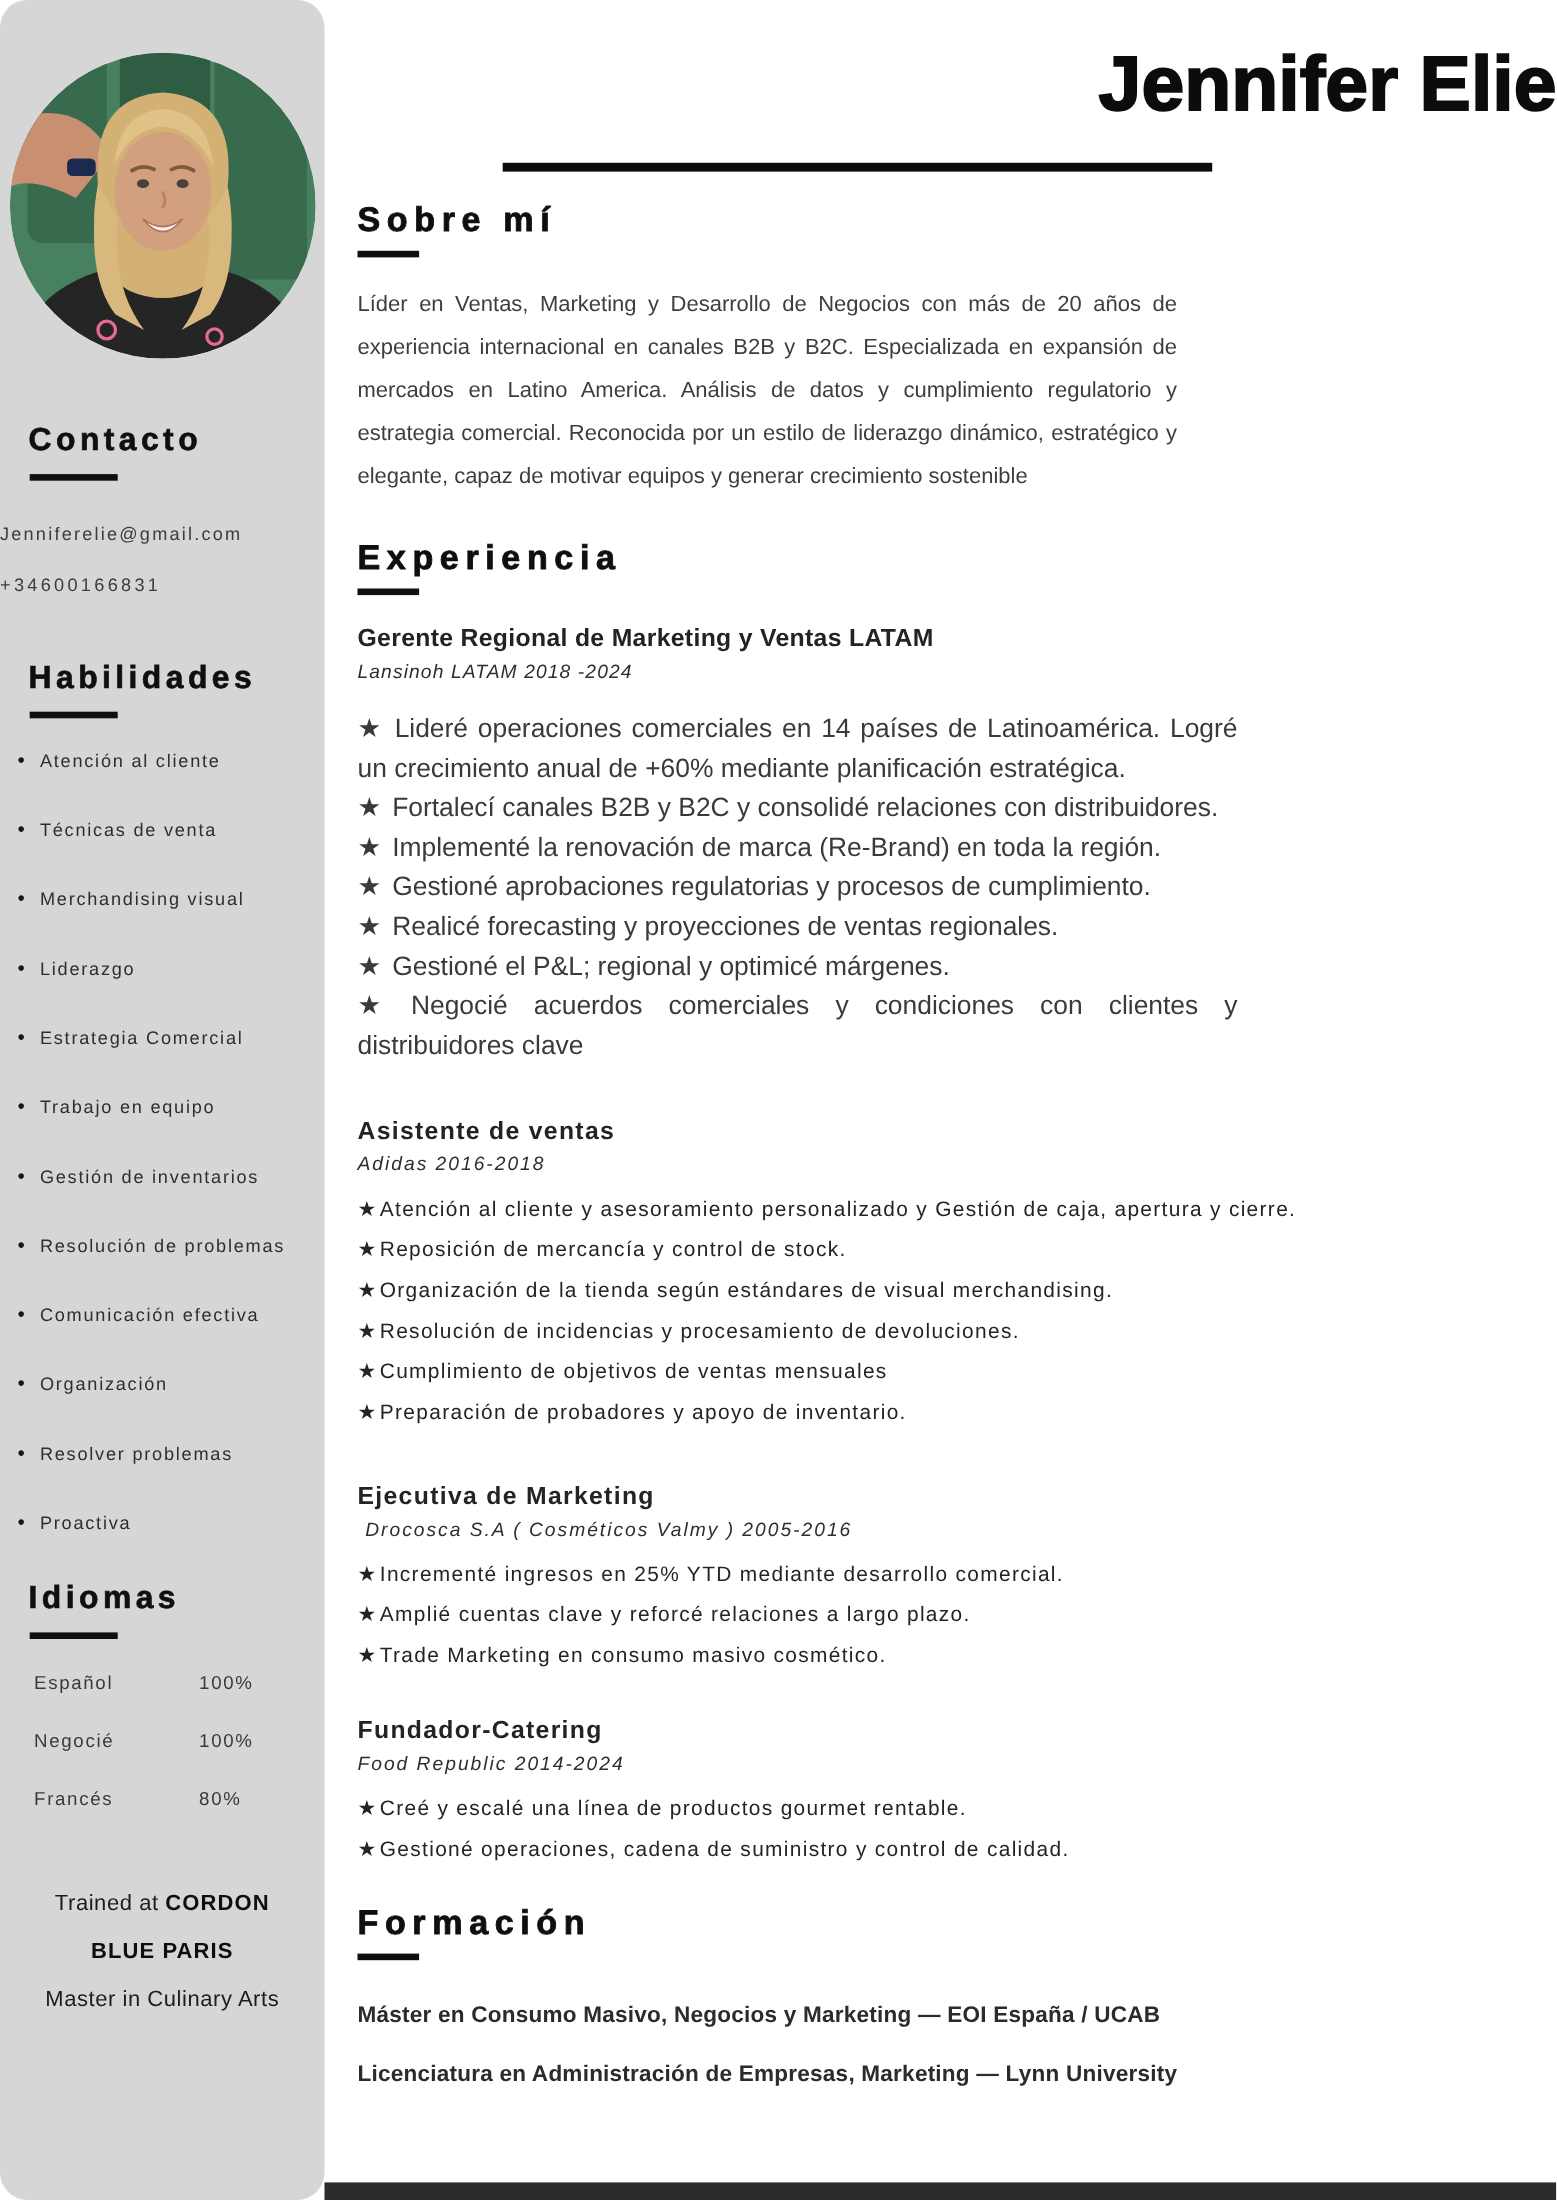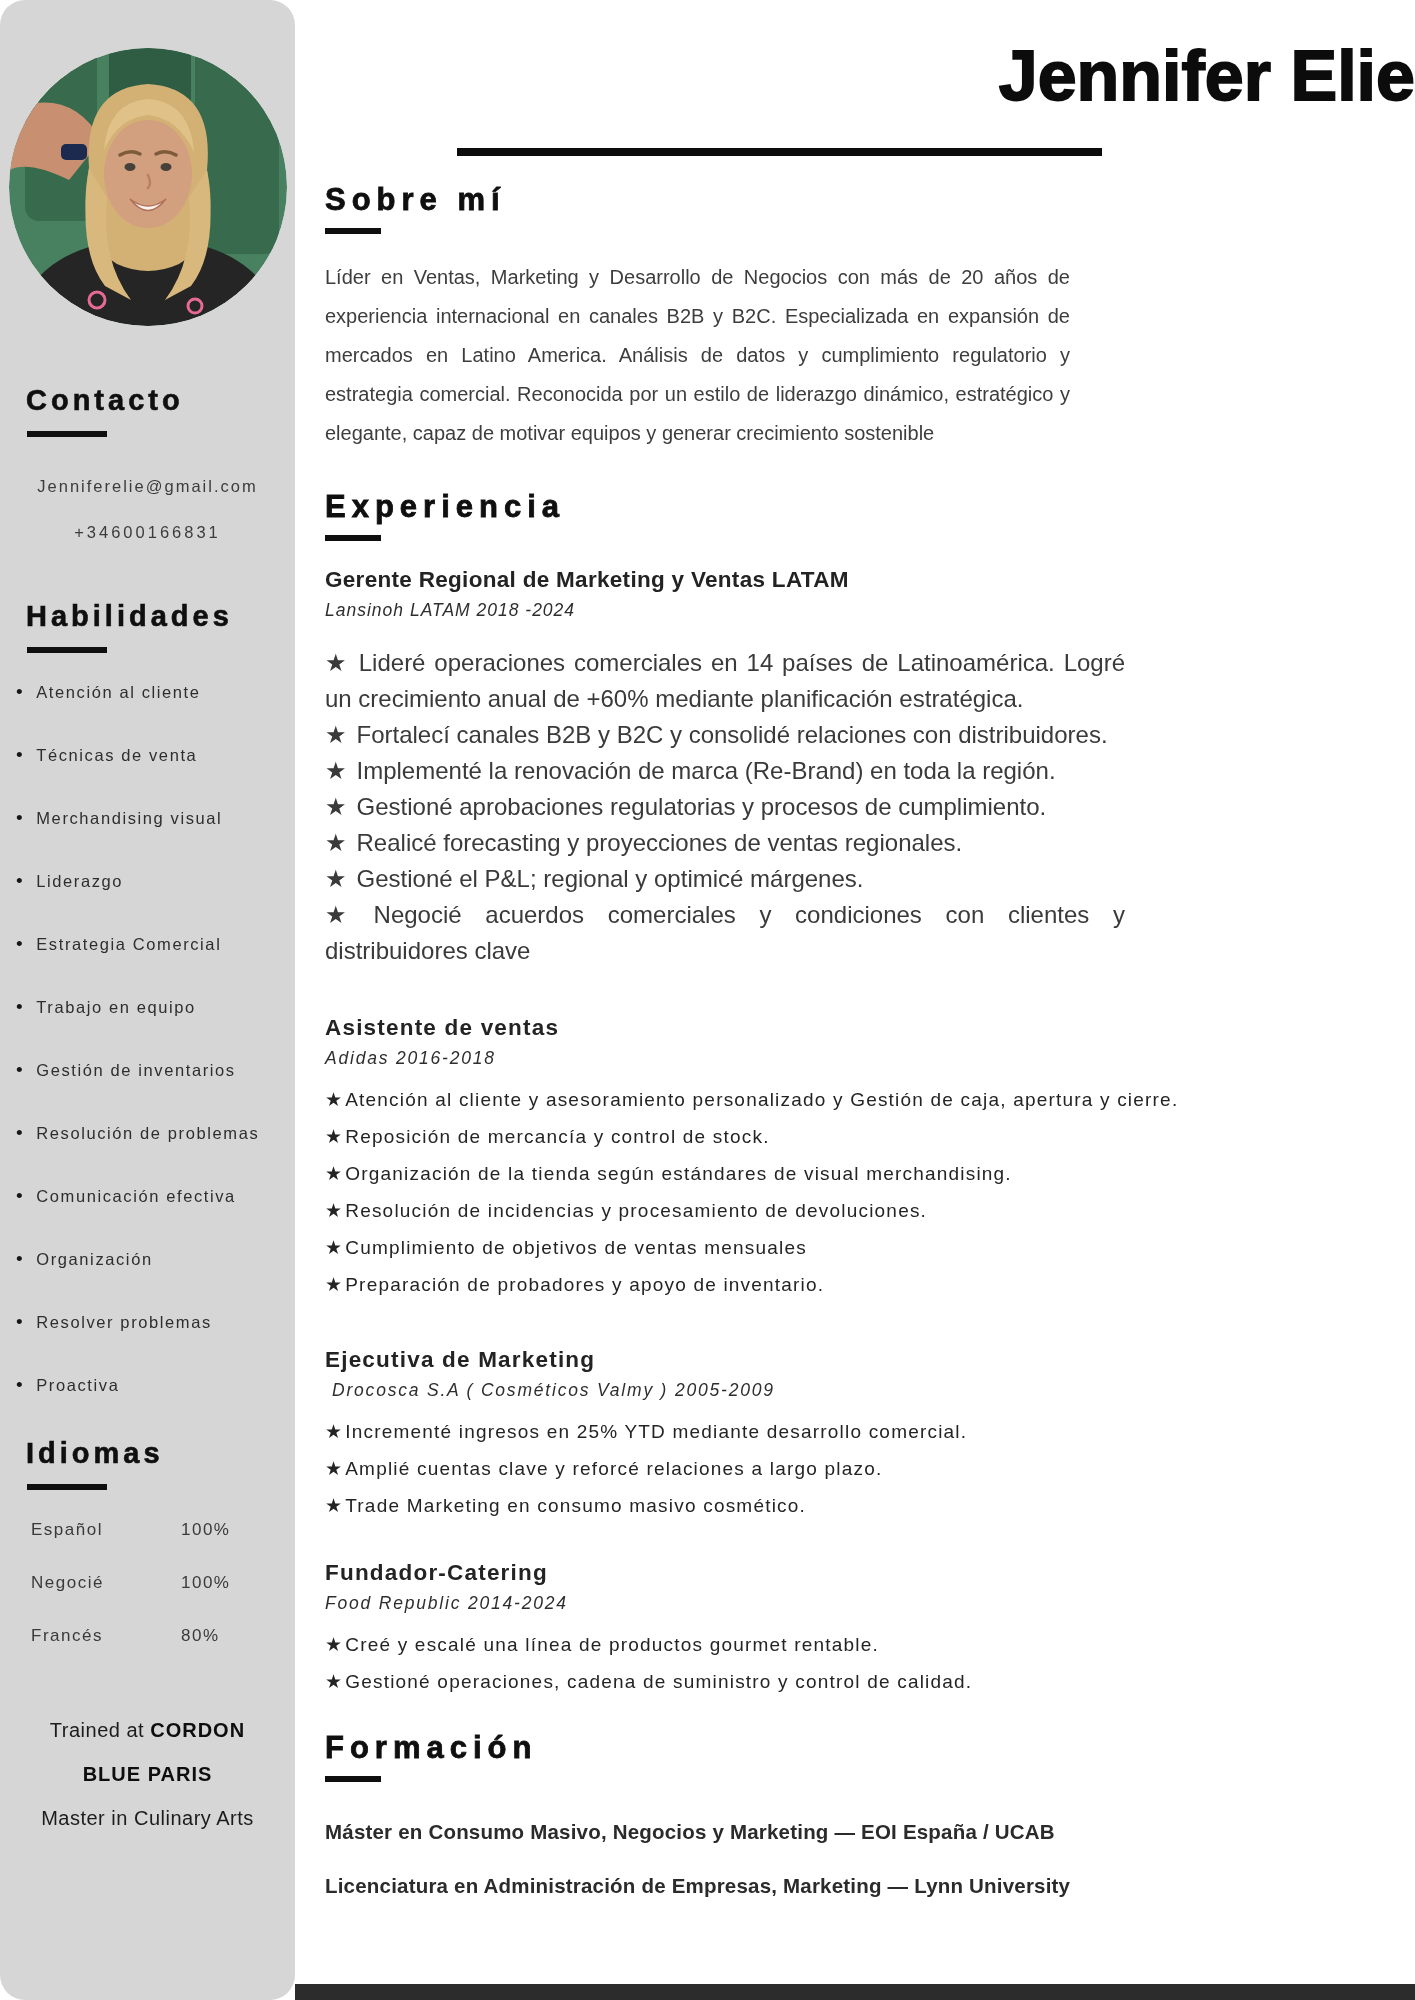--- a/index.html
+++ b/index.html
@@ -28,21 +28,21 @@
   .photo svg{ display:block; width:100%; height:100%; }
 
   .side-h2{
     font-size:29px; font-weight:bold; letter-spacing:4px;
     color:#0f0f0f; margin:58px 0 0 26px;
     -webkit-text-stroke:0.6px #0f0f0f;
   }
   .side-rule{ width:80px; height:6px; background:#0f0f0f; margin:14px 0 0 27px; }
 
   .contact-line{
-    text-align:center; font-size:16.5px; letter-spacing:2px; color:#3c3c3c;
+    text-align:left; font-size:16.5px; letter-spacing:2px; color:#3c3c3c;
   }
   .email{ margin-top:40px; }
   .phone{ margin-top:27px; letter-spacing:3px; }
 
   .skills ul{ list-style:none; margin:28px 0 0 16px; }
   .skills li{
     display:flex; align-items:baseline;
     margin-bottom:41px;
     font-size:16.5px; letter-spacing:1.6px; color:#2e2e2e;
   }
@@ -292,21 +292,21 @@
           <div class="bullet"><span class="star">★</span><span>Reposición de mercancía y control de stock.</span></div>
           <div class="bullet"><span class="star">★</span><span>Organización de la tienda según estándares de visual merchandising.</span></div>
           <div class="bullet"><span class="star">★</span><span>Resolución de incidencias y procesamiento de devoluciones.</span></div>
           <div class="bullet"><span class="star">★</span><span>Cumplimiento de objetivos de ventas mensuales</span></div>
           <div class="bullet"><span class="star">★</span><span>Preparación de probadores y apoyo de inventario.</span></div>
         </div>
       </div>
 
       <div class="job job3">
         <h3 class="job-title">Ejecutiva de Marketing</h3>
-        <p class="job-company">Drocosca S.A ( Cosméticos Valmy ) 2005-2009</p>
+        <p class="job-company">Drocosca S.A ( Cosméticos Valmy ) 2005-2016</p>
         <div class="bullets">
           <div class="bullet"><span class="star">★</span><span>Incrementé ingresos en 25% YTD mediante desarrollo comercial.</span></div>
           <div class="bullet"><span class="star">★</span><span>Amplié cuentas clave y reforcé relaciones a largo plazo.</span></div>
           <div class="bullet"><span class="star">★</span><span>Trade Marketing en consumo masivo cosmético.</span></div>
         </div>
       </div>
 
       <div class="job job4">
         <h3 class="job-title">Fundador-Catering</h3>
         <p class="job-company">Food Republic 2014-2024</p>

